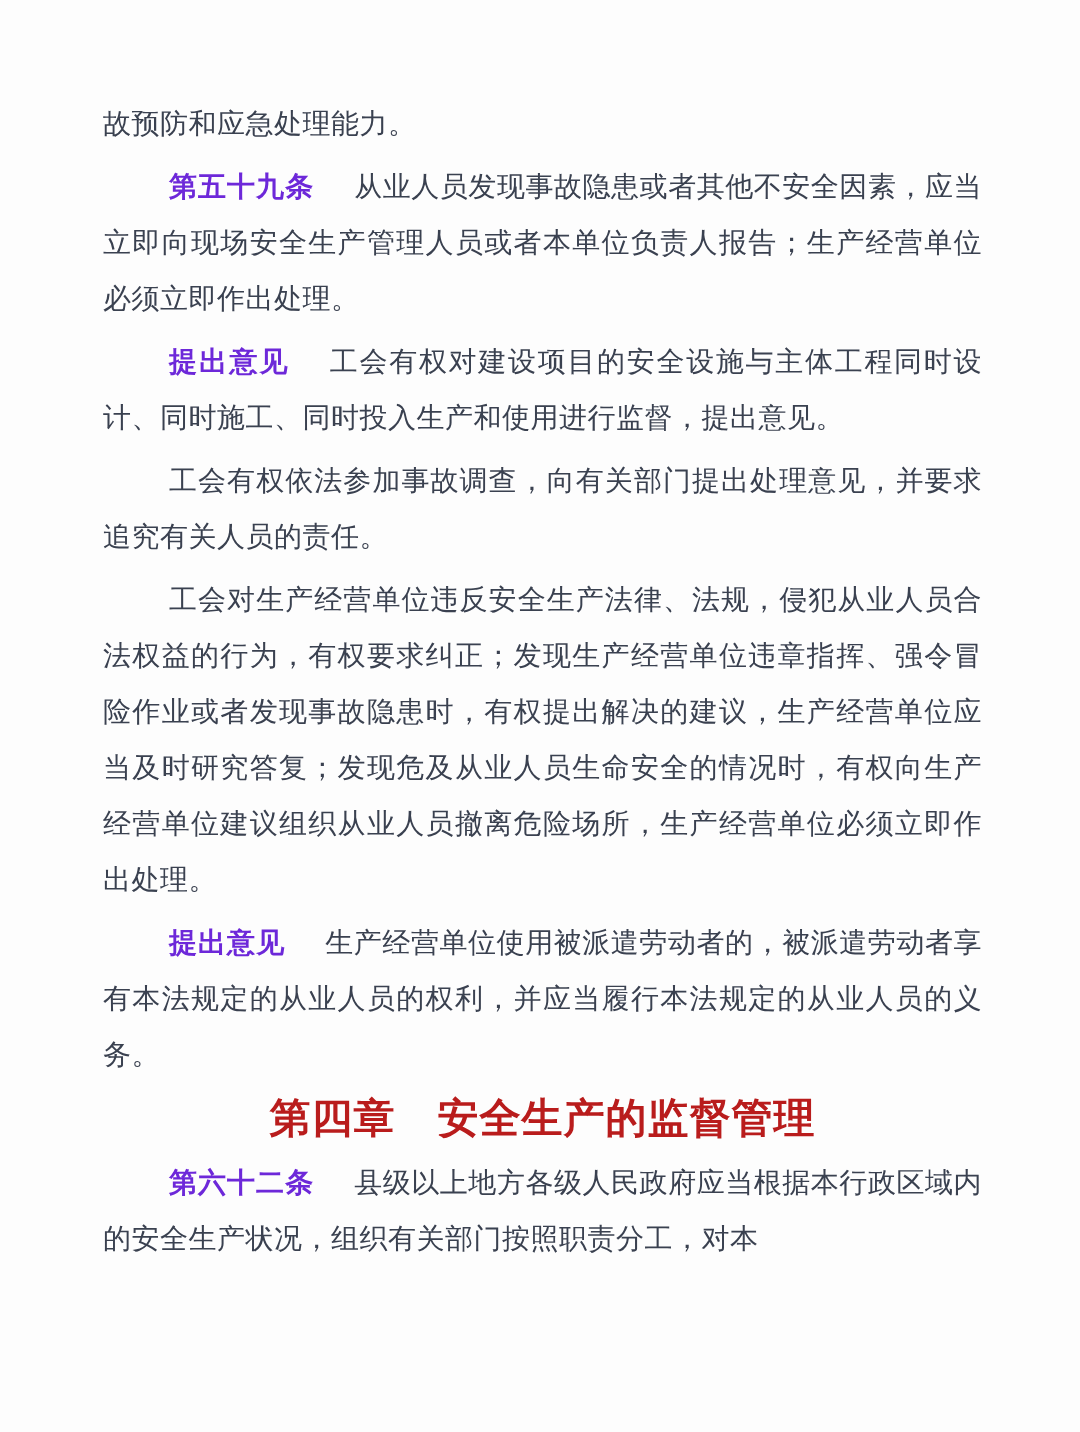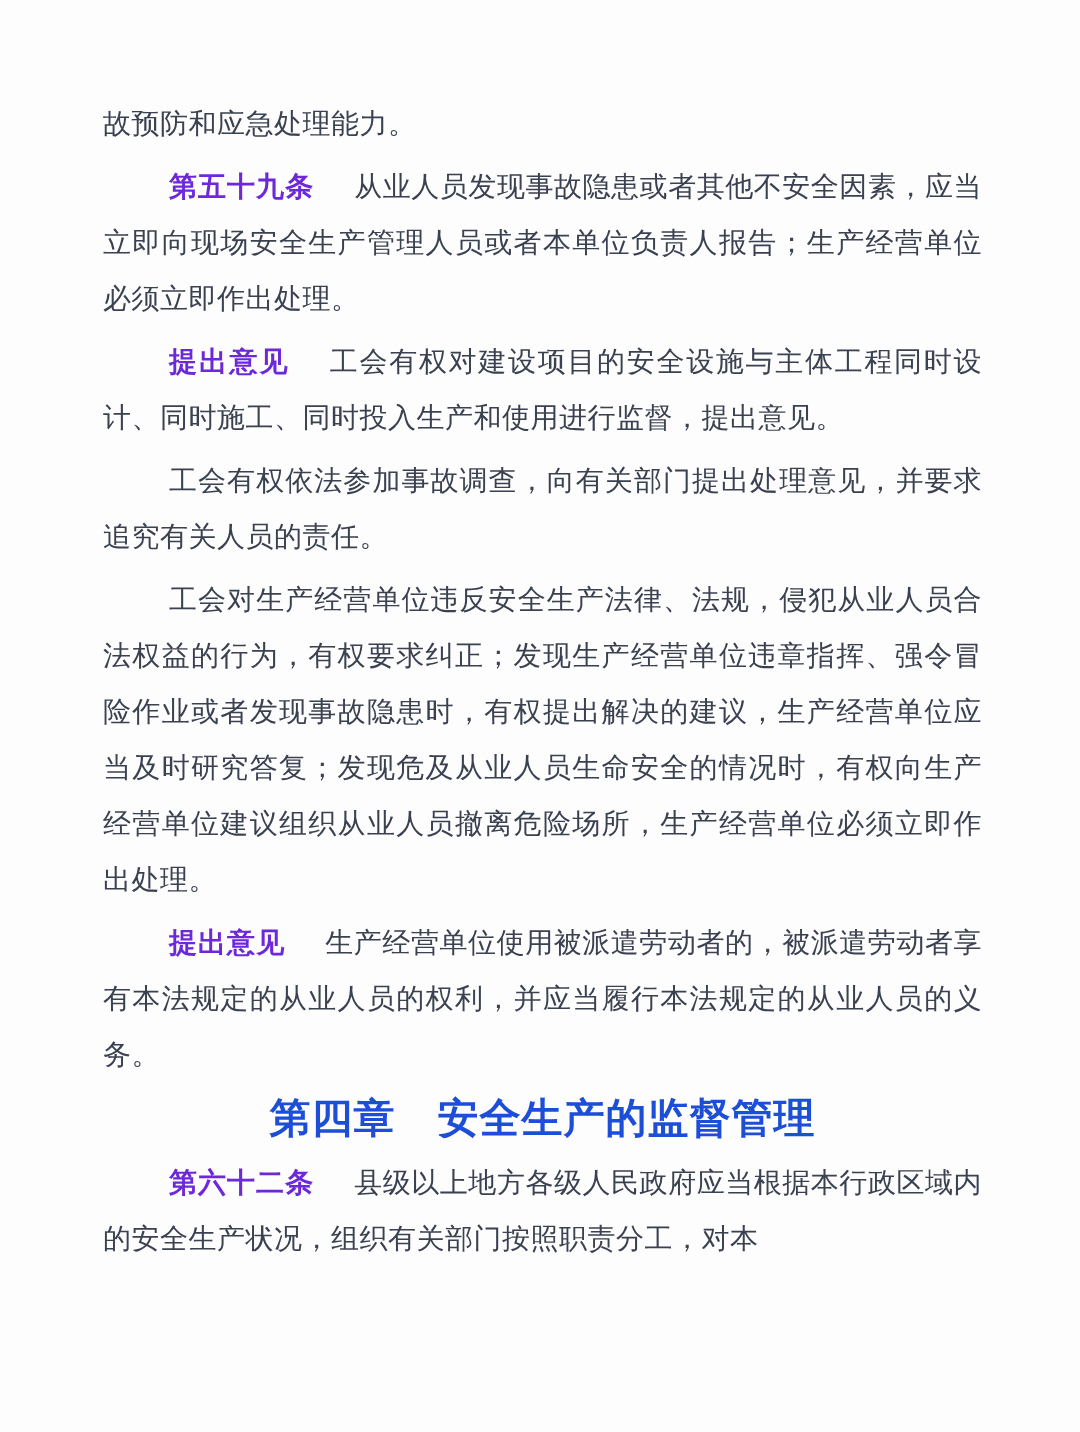--- a/index.html
+++ b/index.html
@@ -36,21 +36,21 @@
     color: #6d28d9;
     margin-right: 40px;
     letter-spacing: 1px;
   }
   p.chapter {
     text-align: center;
     text-indent: 0;
     font-family: "Liberation Sans", "DejaVu Sans", sans-serif;
     font-weight: 700;
     font-size: 41px;
-    color: #1d4ed8;
+    color: #b91c1c;
     margin: 6px 0 9px 0 !important;
     letter-spacing: 1px;
   }
 </style>
 </head>
 <body>
 
 <div class="page">
   <div class="content" id="content">
       <p class=""><span>故预防和应急处理能力。</span></p>

